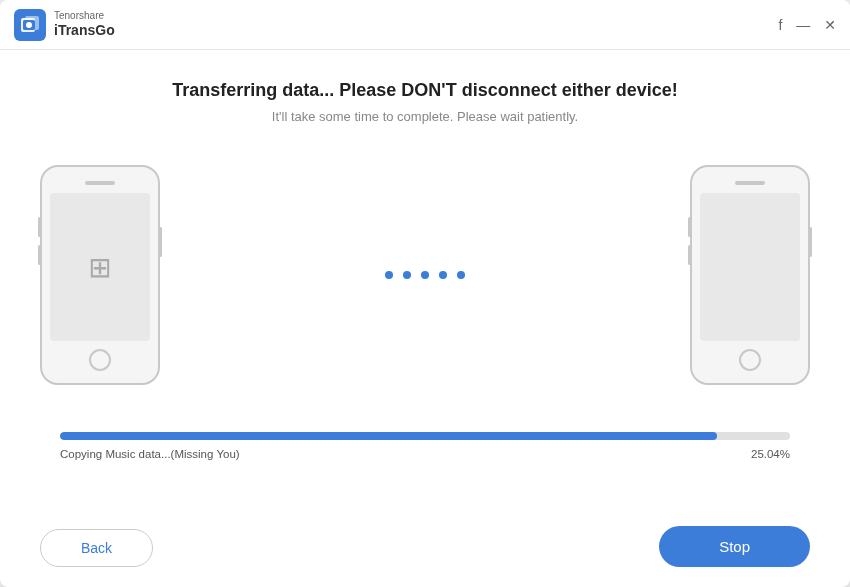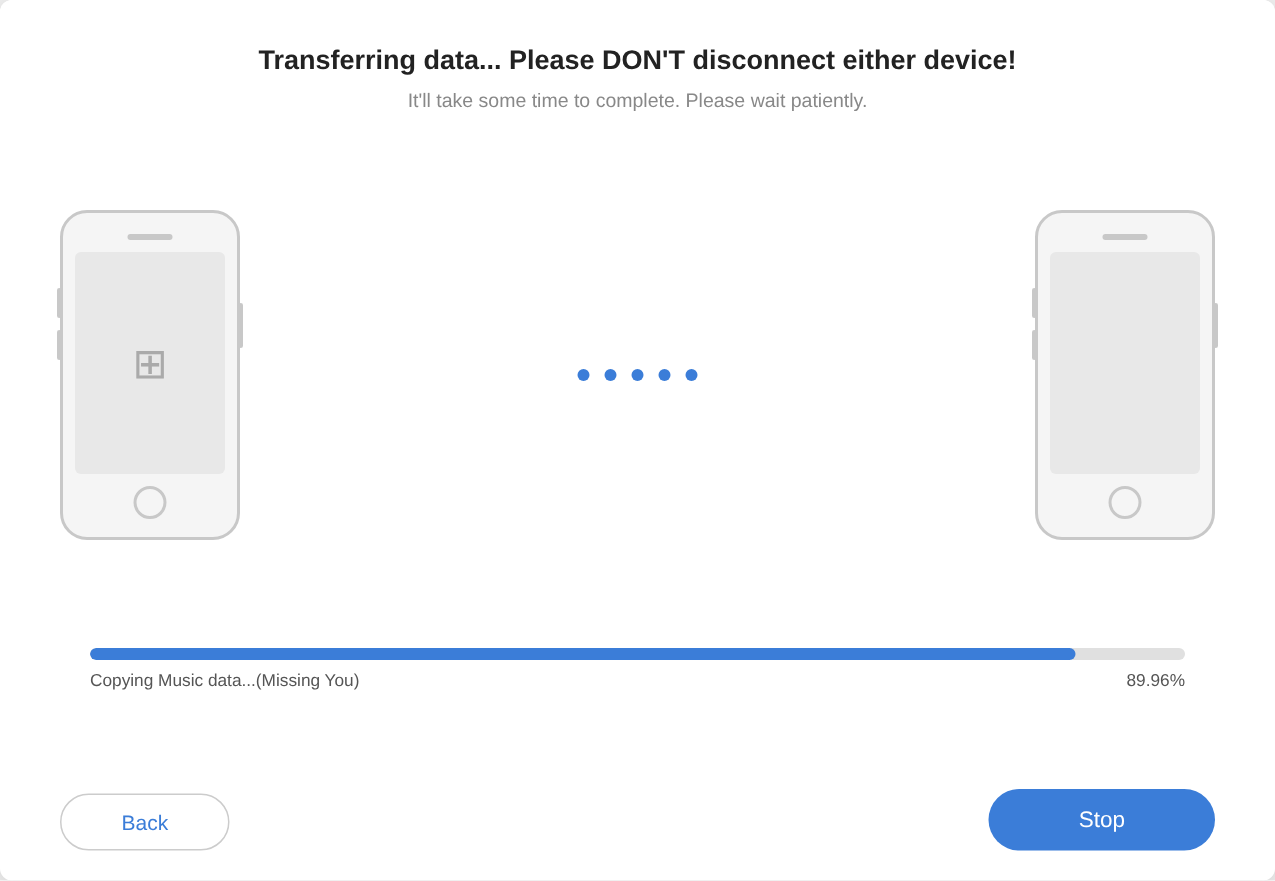--- a/index.html
+++ b/index.html
@@ -289,20 +289,39 @@
       cursor: pointer;
       font-weight: 500;
       margin-top: 14px;
     }
   </style>
 </head>
 <body>
 
 <div class="window">
 
+  <div class="title-bar">
+    <div class="app-logo">
+      <svg viewBox="0 0 20 20" fill="none">
+        <rect x="1" y="3" width="14" height="14" rx="2" fill="white" opacity="0.9"></rect>
+        <rect x="5" y="1" width="14" height="14" rx="2" fill="white" opacity="0.5"></rect>
+        <rect x="3" y="5" width="12" height="10" rx="1.5" fill="#3b7dd8"></rect>
+        <circle cx="9" cy="10" r="3" fill="white"></circle>
+      </svg>
+    </div>
+    <div class="app-name-block">
+      <span class="app-brand">Tenorshare</span>
+      <span class="app-title">iTransGo</span>
+    </div>
+    <div class="window-controls">
+      <span class="win-ctrl">f</span>
+      <span class="win-ctrl">—</span>
+      <span class="win-ctrl">✕</span>
+    </div>
+  </div>
 
   <div class="main-content">
     <h2 class="heading">Transferring data... Please DON'T disconnect either device!</h2>
     <p class="subheading">It'll take some time to complete. Please wait patiently.</p>
 
     <div class="devices-area">
 
       <div class="phone-container">
         <div class="phone">
           <div class="phone-speaker"></div>
@@ -336,21 +355,21 @@
       </div>
 
     </div>
 
     <div class="progress-section">
       <div class="progress-bar-wrapper">
         <div class="progress-bar-fill" id="progress-fill" style="width: 89.96%;"></div>
       </div>
       <div class="progress-labels">
         <span class="progress-status">Copying Music data...(Missing You)</span>
-        <span class="progress-percent">89.96%</span>
+        <span class="progress-percent">25.04%</span>
       </div>
     </div>
   </div>
 
   <div class="footer">
     <button class="btn-back">Back</button>
     <button class="btn-stop">Stop</button>
   </div>
 
 </div>

